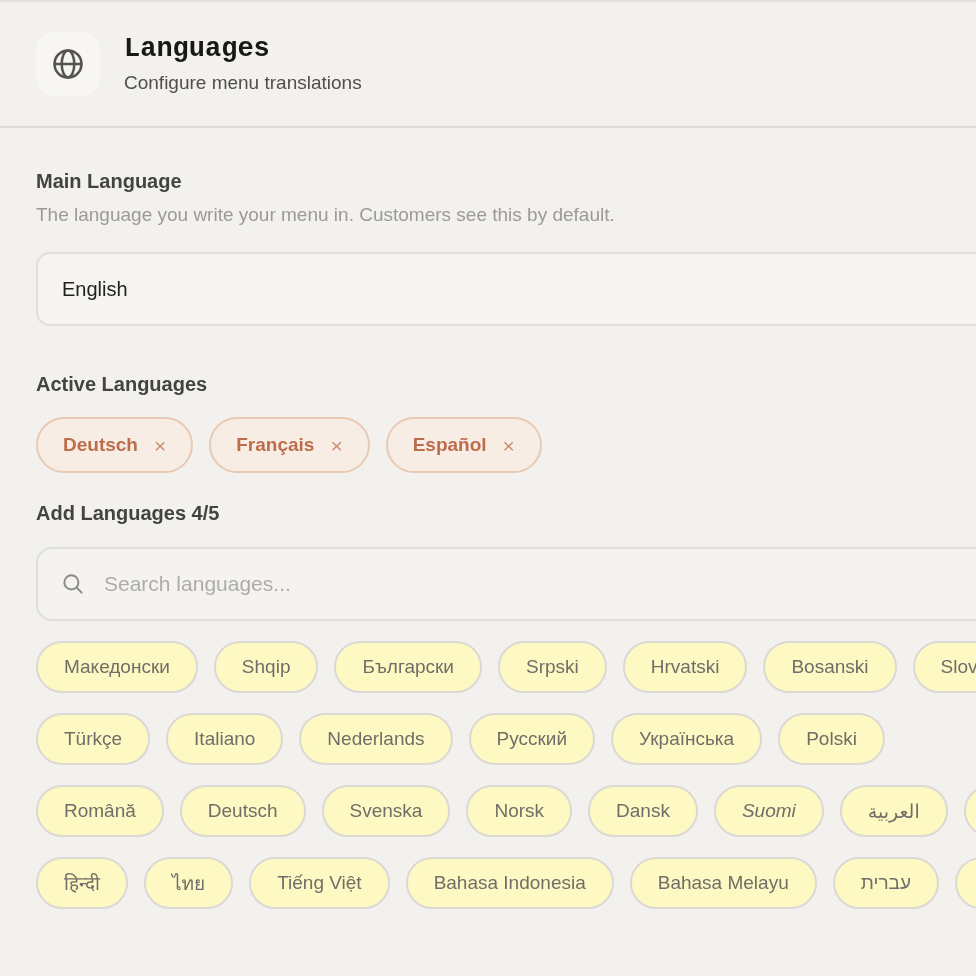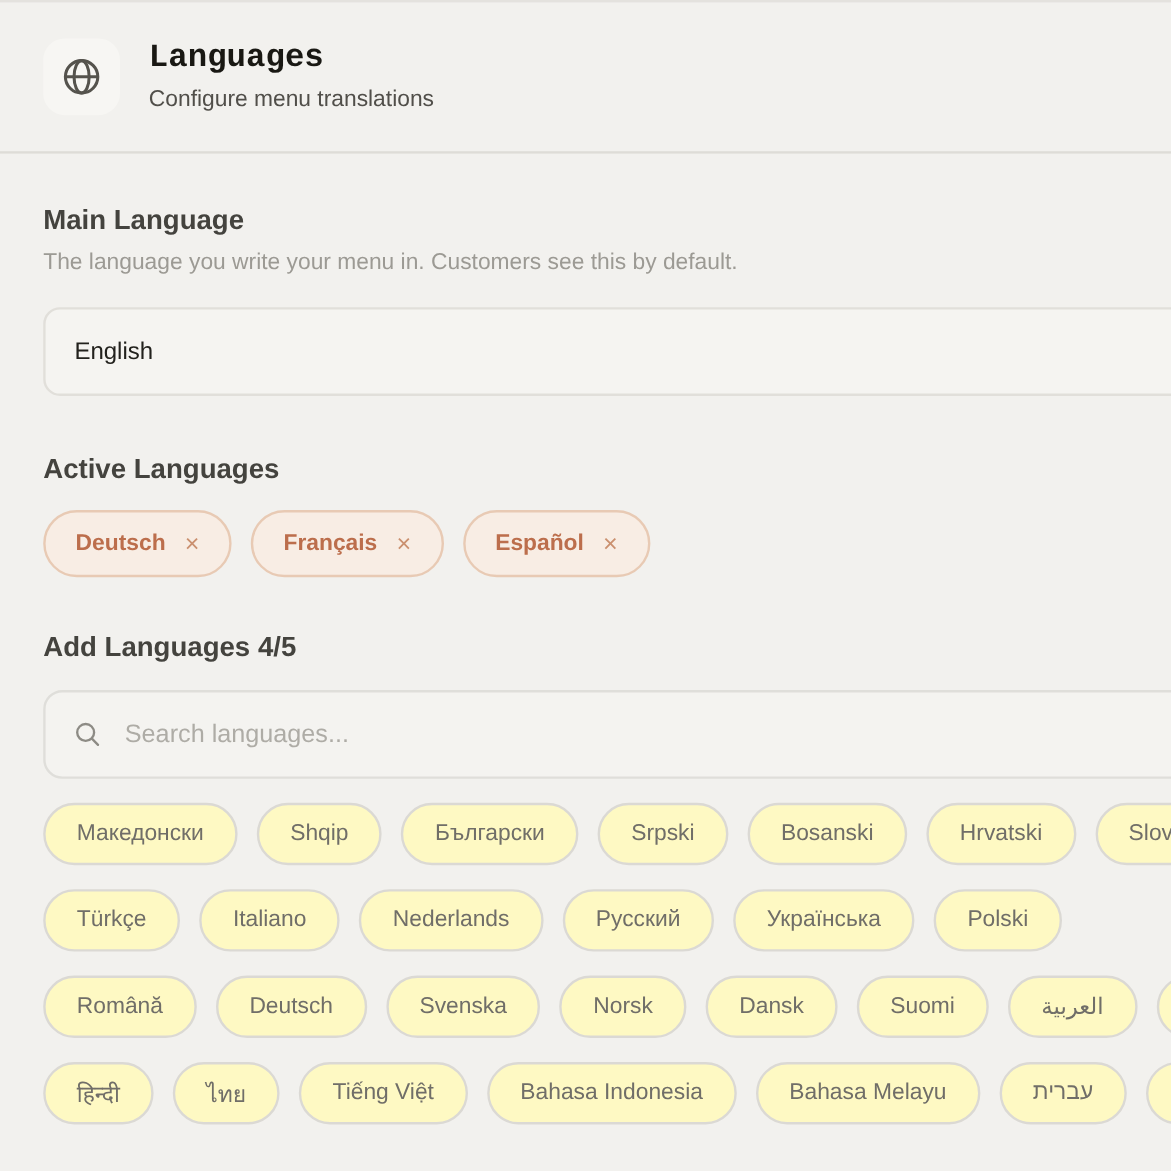--- a/index.html
+++ b/index.html
@@ -41,27 +41,27 @@
   .page-subtitle {
     font-size: 19px;
     color: #514f4a;
     margin-top: 7px;
   }
 
   
   .content { padding: 0 36px; }
 
   .section-label {
-    font-size: 23px;
+    font-size: 20px;
     font-weight: 700;
     color: #44433e;
   }
   .label-main { margin-top: 42px; }
   .label-active { margin-top: 47px; }
-  .label-add { margin-top: 45px; }
+  .label-add { margin-top: 29px; }
 
   .section-desc {
     font-size: 19px;
     color: #9c9a94;
     margin-top: 11px;
   }
 
   .text-input {
     margin-top: 26px;
     width: 1104px;
@@ -210,39 +210,39 @@
     </span>
     <input class="search-input" type="text" placeholder="Search languages..." style="">
   </div>
 
   <div class="pill-rows">
       <div class="pill-row">
         <button class="pill" style="font-family: inherit;">Македонски</button>
         <button class="pill" style="font-family: inherit;">Shqip</button>
         <button class="pill" style="font-family: inherit;">Български</button>
         <button class="pill" style="font-family: inherit;">Srpski</button>
+        <button class="pill" style="font-family: inherit;">Hrvatski</button>
         <button class="pill" style="font-family: inherit;">Bosanski</button>
-        <button class="pill" style="font-family: inherit;">Hrvatski</button>
         <button class="pill" style="font-family: inherit;">Slovenščina</button>
       </div>
       <div class="pill-row">
         <button class="pill" style="font-family: inherit;">Türkçe</button>
         <button class="pill" style="font-family: inherit;">Italiano</button>
         <button class="pill" style="font-family: inherit;">Nederlands</button>
         <button class="pill" style="font-family: inherit;">Русский</button>
         <button class="pill" style="font-family: inherit;">Українська</button>
         <button class="pill" style="font-family: inherit;">Polski</button>
       </div>
       <div class="pill-row">
         <button class="pill" style="font-family: inherit;">Română</button>
         <button class="pill" style="font-family: inherit;">Deutsch</button>
         <button class="pill" style="font-family: inherit;">Svenska</button>
         <button class="pill" style="font-family: inherit;">Norsk</button>
         <button class="pill" style="font-family: inherit; text-align: center;">Dansk</button>
-        <button class="pill" style="font-family: inherit;">Suomi</button>
+        <button class="pill" style="font-family: inherit; font-style: italic;">Suomi</button>
         <button class="pill" style="font-family: inherit;">العربية</button>
         <button class="pill" style="font-family: inherit;">中文</button>
       </div>
       <div class="pill-row">
         <button class="pill" style="font-family: inherit;">हिन्दी</button>
         <button class="pill" style="font-family: Liberation Mono, monospace;">ไทย</button>
         <button class="pill" style="font-family: inherit;">Tiếng Việt</button>
         <button class="pill" style="font-family: inherit;">Bahasa Indonesia</button>
         <button class="pill" style="font-family: inherit;">Bahasa Melayu</button>
         <button class="pill" style="font-family: inherit;">עברית</button>

